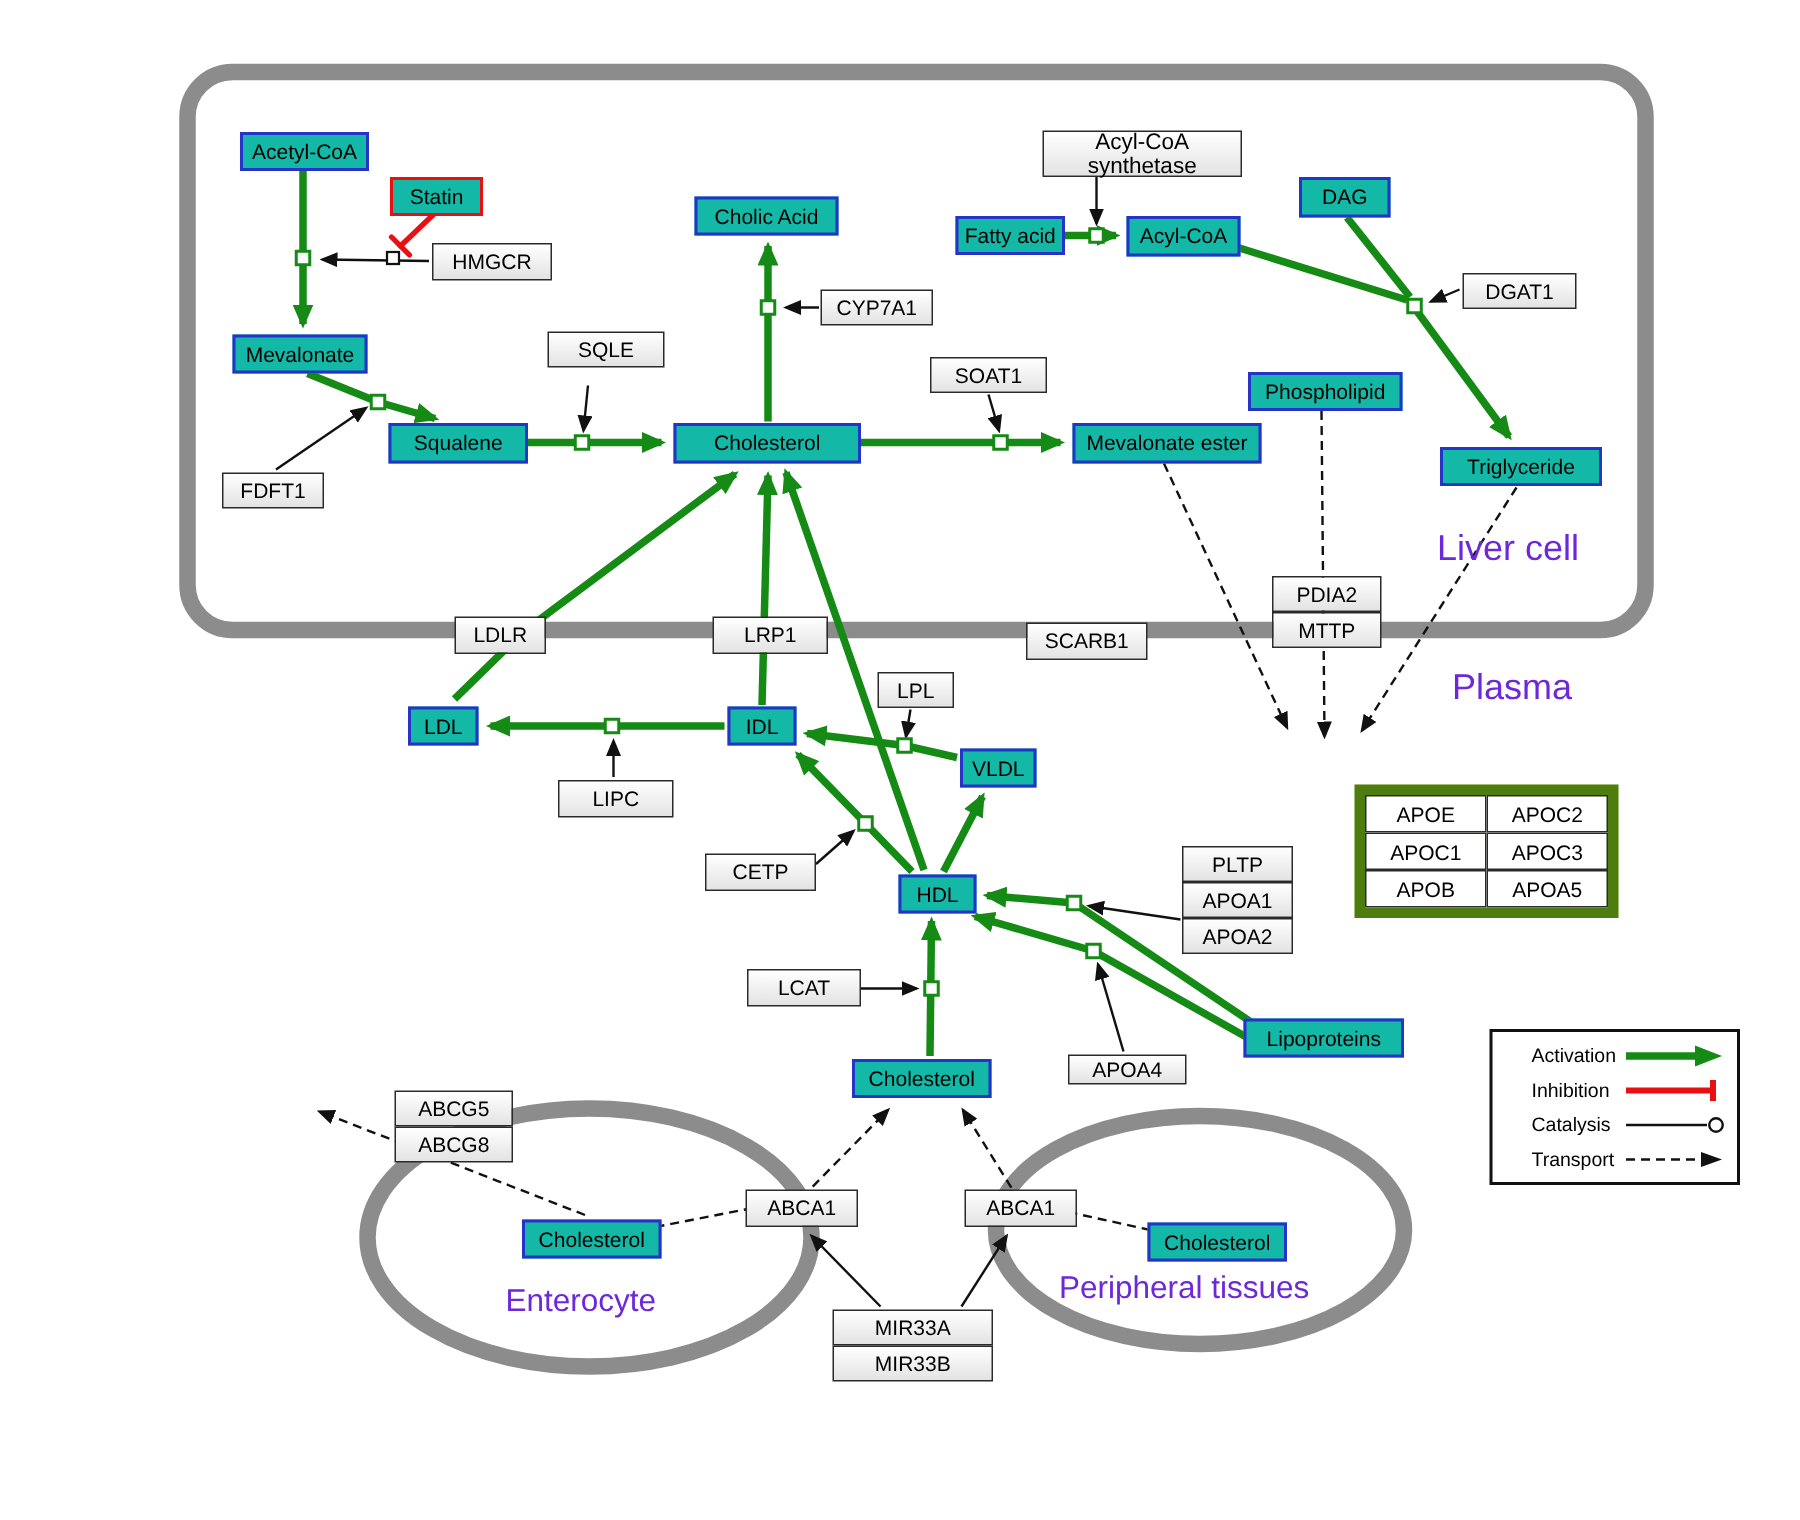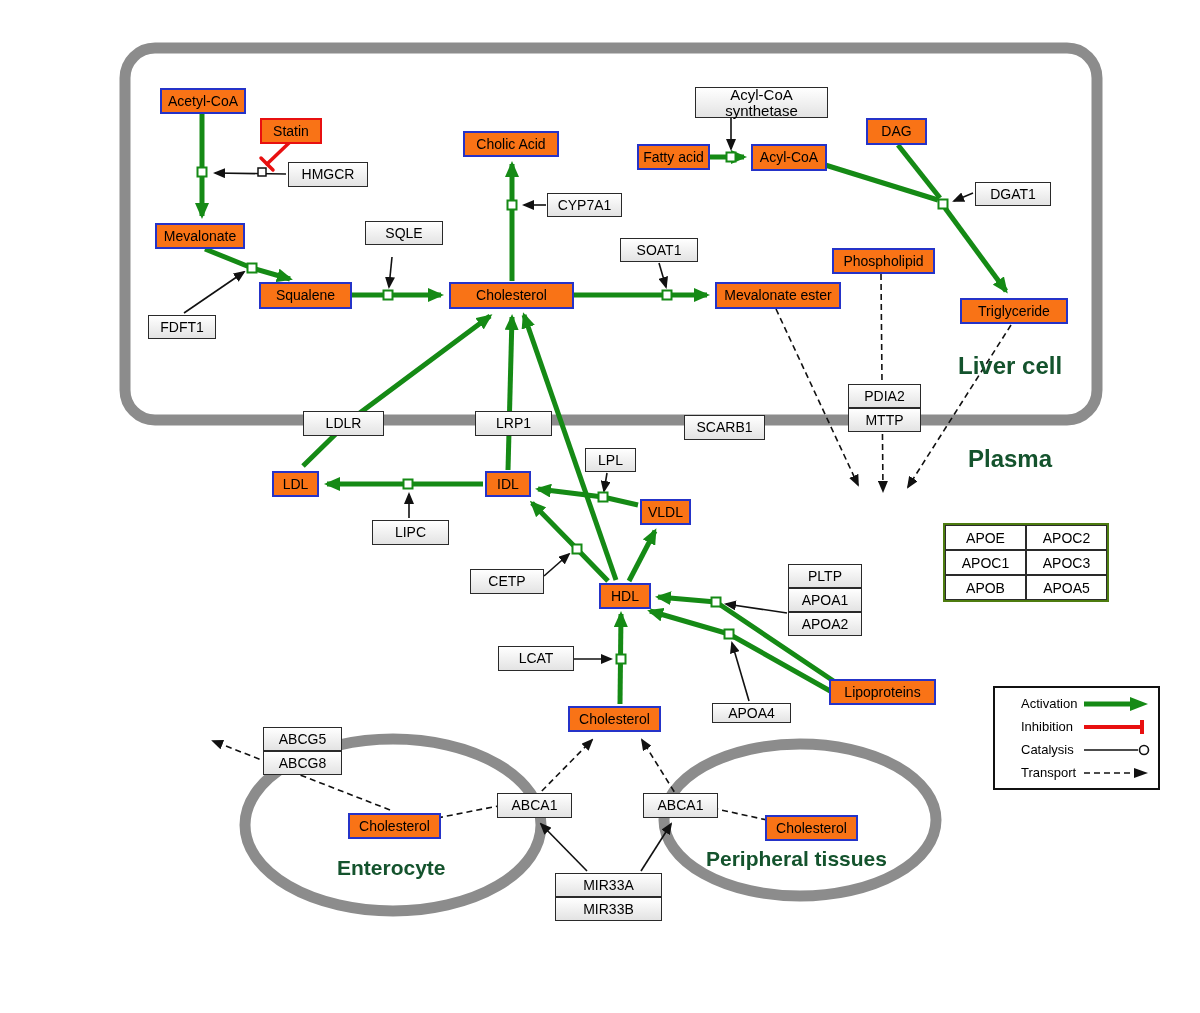--- a/index.html
+++ b/index.html
@@ -1,32 +1,32 @@
 <!DOCTYPE html>
 <html><head>
 <meta charset="utf-8">
 <style>
   html,body{margin:0;padding:0;background:#fff;}
   #stage{position:relative;width:1200px;height:1013px;background:#fff;overflow:hidden;
          font-family:"Liberation Sans",sans-serif;}
   #edges{position:absolute;left:0;top:0;}
   .node{position:absolute;display:flex;align-items:center;justify-content:center;
-        box-sizing:border-box;background:#f97316;font-size:14px;color:#000;text-align:center;
+        box-sizing:border-box;background:#14b8a6;font-size:14px;color:#000;text-align:center;
         line-height:1.05;z-index:3;}
   .met{border:2.5px solid #2533c8;}
   .inhib{border:2.5px solid #e81010;}
   .prot{border:1.5px solid #2a2a2a;background:linear-gradient(#ffffff,#e3e3e3);}
   .wrap2{white-space:normal;padding:0 4px;font-size:15px;margin-left:30px;}
-  .comp-label{position:absolute;font-weight:bold;color:#14532d;z-index:2;text-align:center;}
+  .comp-label{position:absolute;font-weight:normal;color:#6d28d9;z-index:2;text-align:center;}
   .big{font-size:24px;}
   .mid{font-size:21px;}
   
   .apo{position:absolute;left:903px;top:523px;display:grid;
        grid-template-columns:81px 81px;grid-auto-rows:25px;z-index:3;
-       border:2px solid #4d7c0f;background:#fef9c3;margin-left:40px;}
+       border:7px solid #4d7c0f;background:#fef9c3;}
   .apo .cell{display:flex;align-items:center;justify-content:center;
        border:1px solid #2a2a2a;font-size:14px;background:#fff;box-sizing:border-box;}
   
   .legend{position:absolute;left:993px;top:686px;width:167px;height:104px;
        border:2.5px solid #111;background:#fff;z-index:3;box-sizing:border-box;
        display:flex;flex-direction:column;justify-content:space-around;padding:4px 6px;}
   .lrow{display:flex;align-items:center;justify-content:space-between;height:22px;}
   .lrow span{font-size:13px;color:#000;margin-left:20px;}
 </style>
 </head>
@@ -149,21 +149,21 @@
 
   <div class="node inhib" style="left:260px;top:118px;width:62px;height:26px">Statin</div>
 
   <div class="node prot" style="left:288px;top:162px;width:80px;height:25px">HMGCR</div>
   <div class="node prot" style="left:148px;top:315px;width:68px;height:24px">FDFT1</div>
   <div class="node prot" style="left:365px;top:221px;width:78px;height:24px">SQLE</div>
   <div class="node prot" style="left:547px;top:193px;width:75px;height:24px">CYP7A1</div>
   <div class="node prot" style="left:620px;top:238px;width:78px;height:24px">SOAT1</div>
   <div class="node prot wrap2" style="left:665px;top:87px;width:133px;height:31px">Acyl-CoA synthetase</div>
   <div class="node prot" style="left:975px;top:182px;width:76px;height:24px">DGAT1</div>
-  <div class="node prot" style="left:303px;top:411px;width:81px;height:25px">LDLR</div>
+  <div class="node prot" style="left:303px;top:411px;width:61px;height:25px">LDLR</div>
   <div class="node prot" style="left:475px;top:411px;width:77px;height:25px">LRP1</div>
   <div class="node prot" style="left:684px;top:415px;width:81px;height:25px">SCARB1</div>
   <div class="node prot" style="left:848px;top:384px;width:73px;height:24px">PDIA2</div>
   <div class="node prot" style="left:848px;top:408px;width:73px;height:24px">MTTP</div>
   <div class="node prot" style="left:372px;top:520px;width:77px;height:25px">LIPC</div>
   <div class="node prot" style="left:585px;top:448px;width:51px;height:24px">LPL</div>
   <div class="node prot" style="left:470px;top:569px;width:74px;height:25px">CETP</div>
   <div class="node prot" style="left:788px;top:564px;width:74px;height:24px">PLTP</div>
   <div class="node prot" style="left:788px;top:588px;width:74px;height:24px">APOA1</div>
   <div class="node prot" style="left:788px;top:612px;width:74px;height:24px">APOA2</div>

